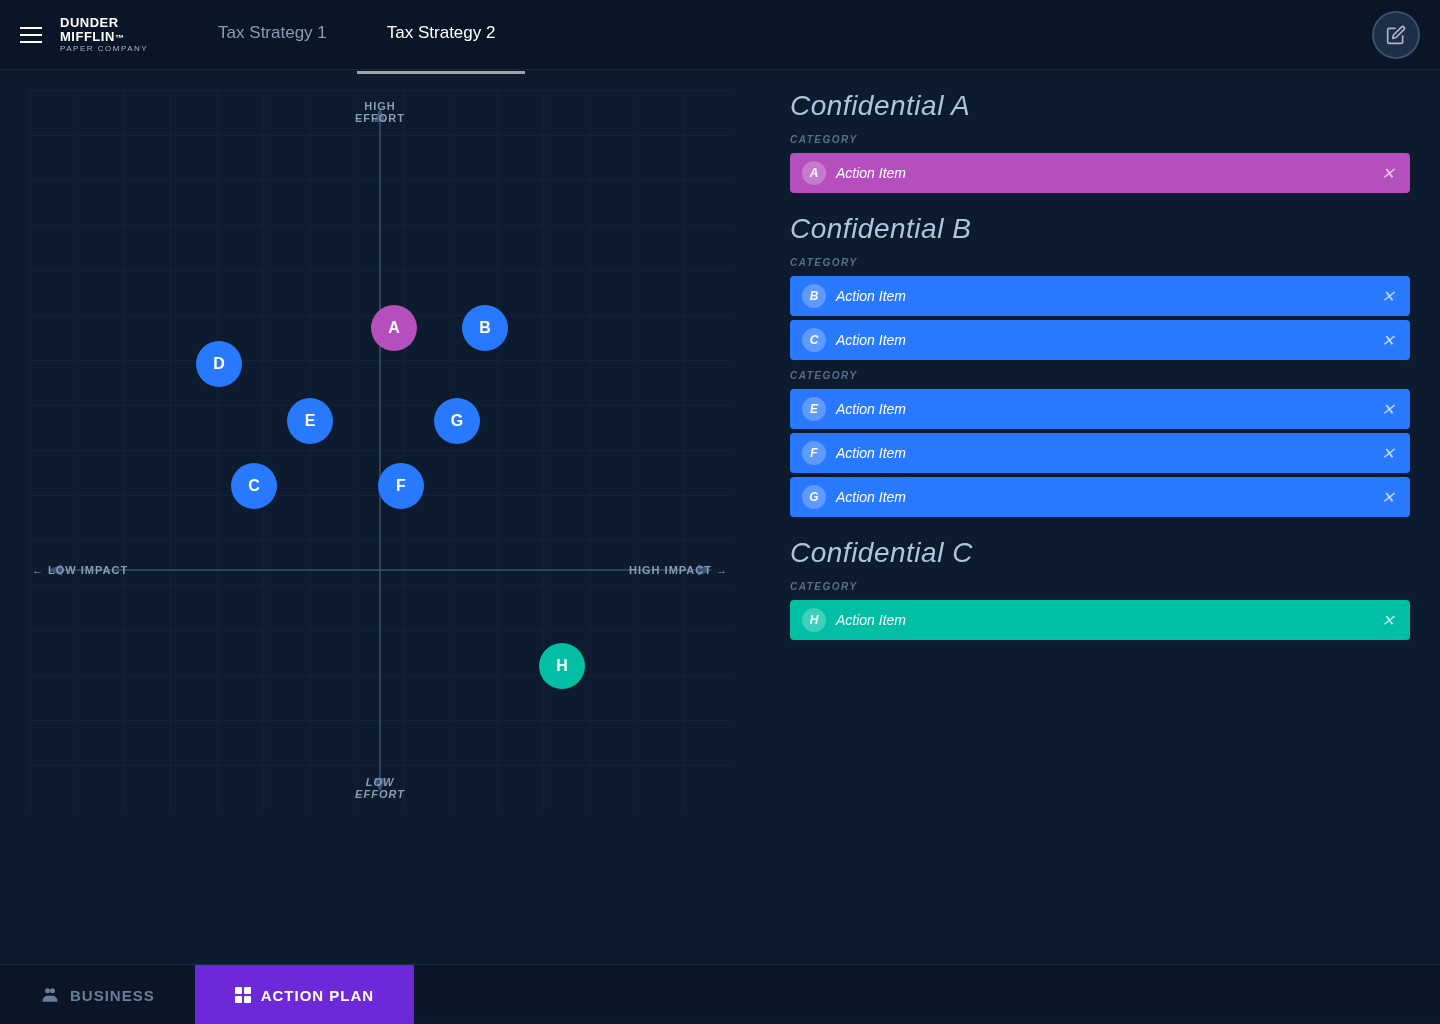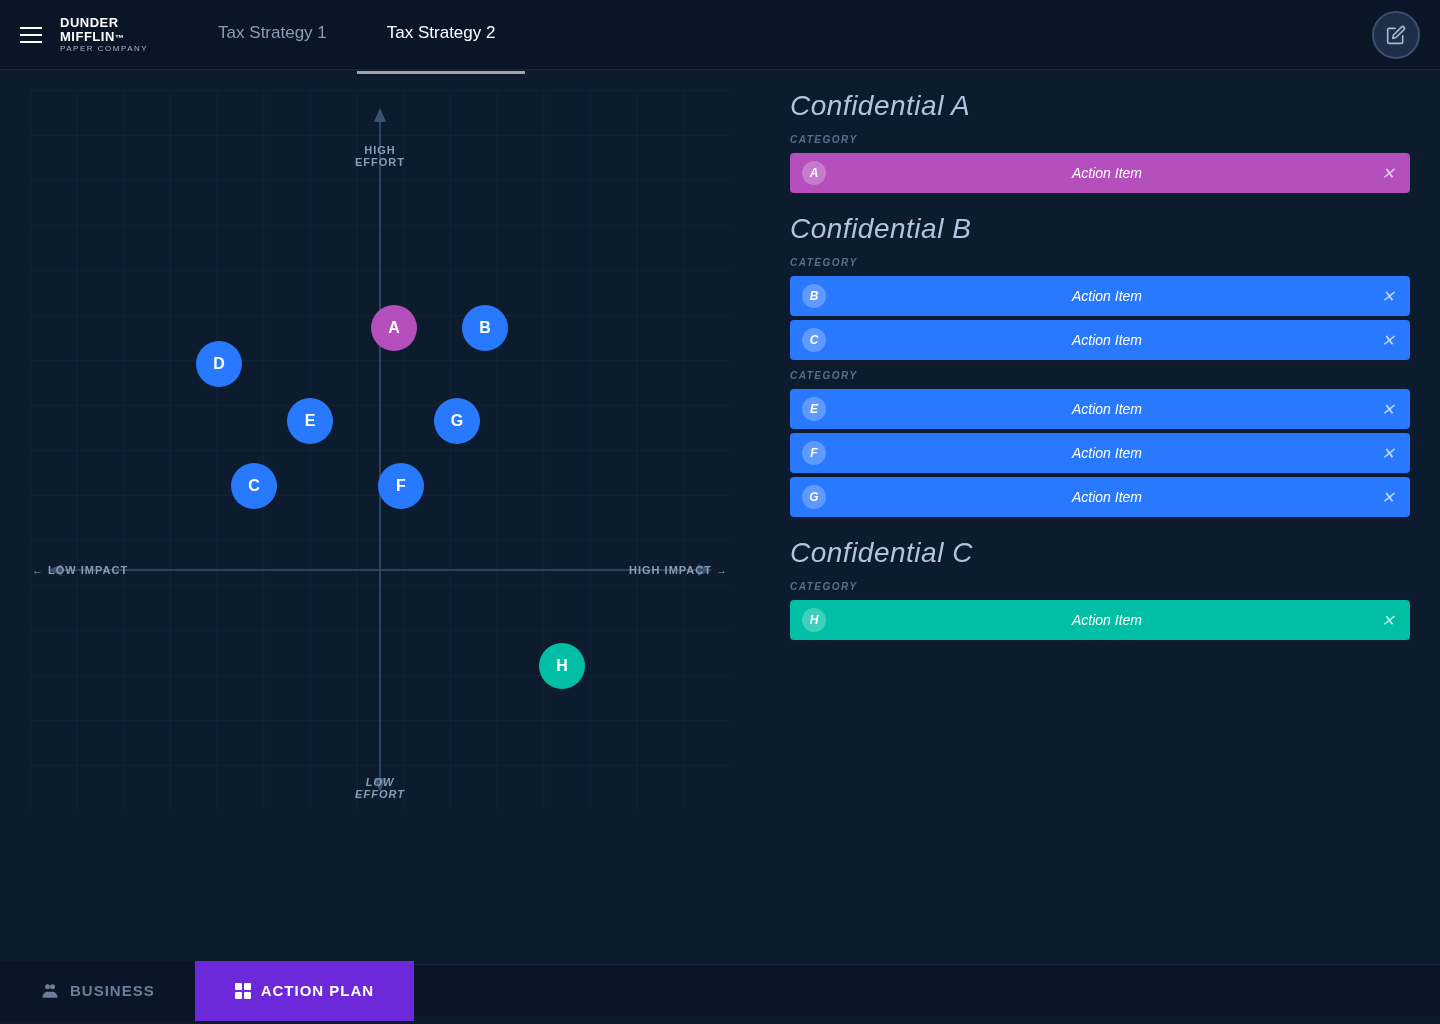--- a/index.html
+++ b/index.html
@@ -123,21 +123,20 @@
     .axis-label-top {
       position: absolute;
       top: 0;
       left: 50%;
       transform: translateX(-50%);
       text-align: center;
       font-size: 11px;
       font-weight: 700;
       color: #8a9bb5;
       letter-spacing: 1px;
-      margin-top: 44px;
     }
     .axis-label-bottom {
       position: absolute;
       bottom: 0;
       left: 50%;
       transform: translateX(-50%);
       text-align: center;
       font-size: 11px;
       font-weight: 700;
       color: #8a9bb5;
@@ -230,40 +229,38 @@
       display: flex;
       align-items: center;
       justify-content: center;
       font-size: 12px;
       font-weight: 700;
       margin-right: 10px;
       flex-shrink: 0;
     }
     .action-item-text {
       flex: 1;
-      text-align: center;
     }
     .action-item-close {
       width: 20px;
       height: 20px;
       display: flex;
       align-items: center;
       justify-content: center;
       cursor: pointer;
       color: rgba(255,255,255,0.7);
       font-size: 16px;
     }
     .section-gap { margin-bottom: 20px; }
 
     
     .bottom-bar {
       height: 52px;
       background: #0a1628;
       display: flex;
-      align-items: center;
       border-top: 1px solid #1a2a45;
     }
     .bottom-tab {
       display: flex;
       align-items: center;
       justify-content: center;
       gap: 10px;
       height: 60px;
       padding: 0 40px;
       font-size: 15px;

